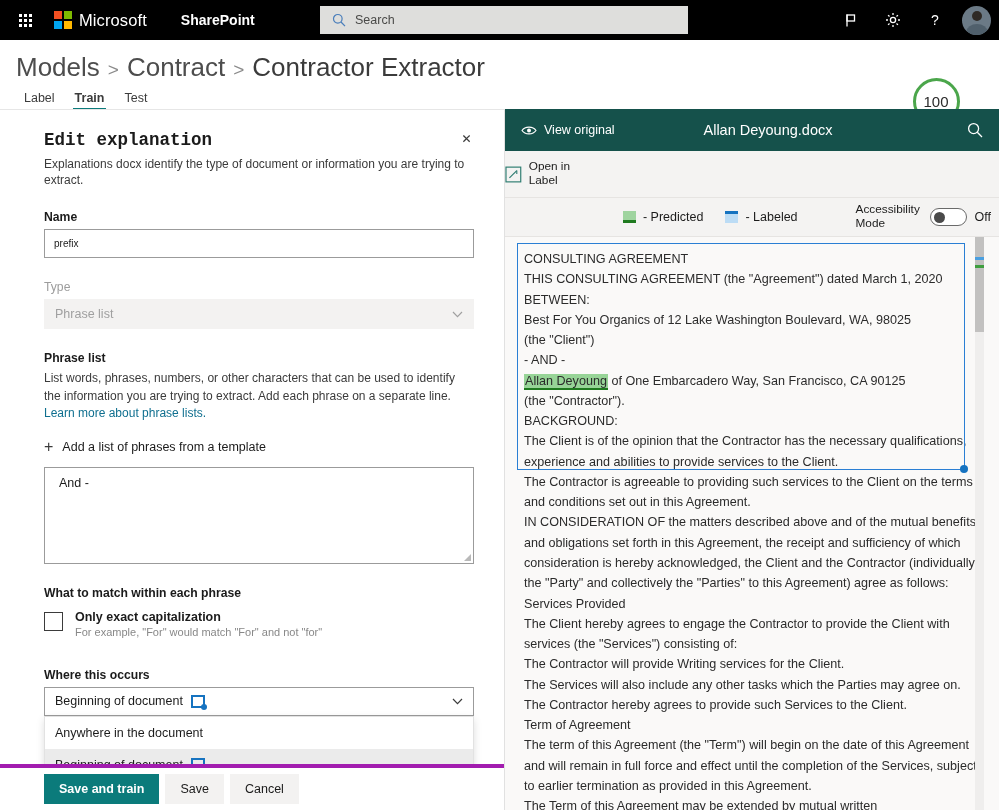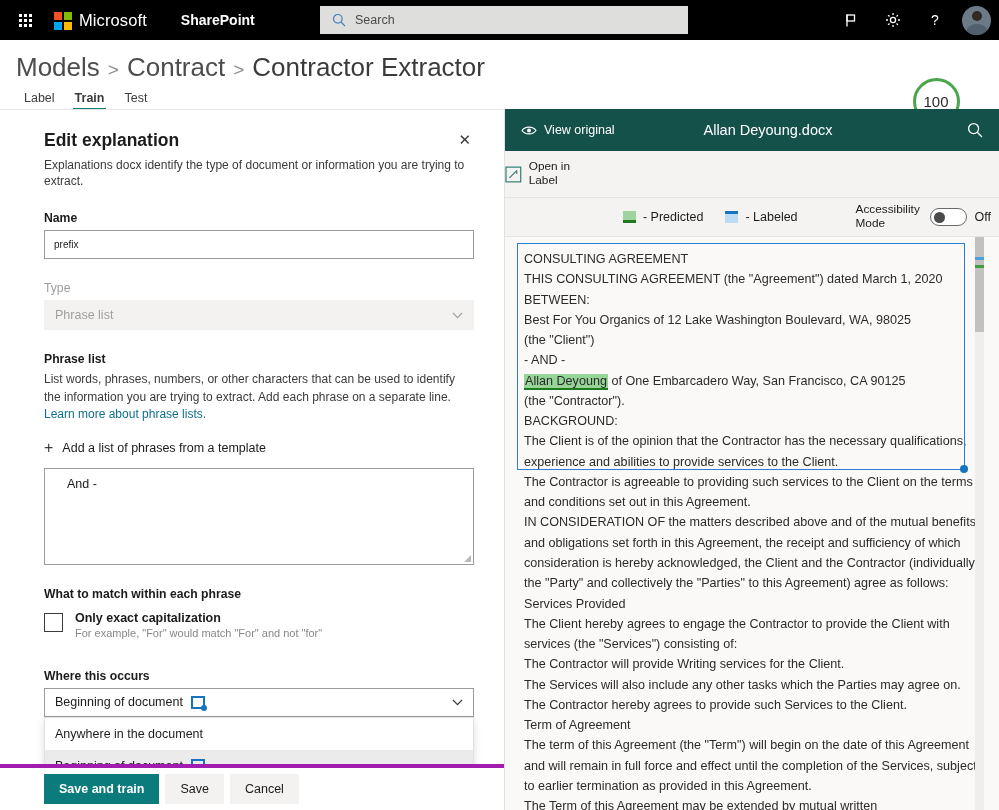--- a/index.html
+++ b/index.html
@@ -21,21 +21,21 @@
     width: 34px; height: 40px;
     display: flex; align-items: center; justify-content: center;
     cursor: pointer;
   }
   .waffle-grid {
     display: grid; grid-template-columns: repeat(3, 3px);
     grid-template-rows: repeat(3, 3px); gap: 2px;
   }
   .waffle-grid i { background: #ffffff; width: 3px; height: 3px; display: block; }
   .ms-logo-wrap {
-    display: flex; align-items: flex-end; gap: 7px;
+    display: flex; align-items: flex-start; gap: 7px;
     margin-left: 12px; cursor: pointer;
   }
   .ms-squares {
     display: grid; grid-template-columns: repeat(2, 8px);
     grid-template-rows: repeat(2, 8px); gap: 2px;
   }
   .ms-squares i { display: block; width: 8px; height: 8px; }
   .ms-squares i:nth-child(1) { background: #f25022; }
   .ms-squares i:nth-child(2) { background: #7fba00; }
   .ms-squares i:nth-child(3) { background: #00a4ef; }
@@ -125,21 +125,21 @@
   .body-split { display: flex; height: 701px; }
 
   
   .leftpanel {
     width: 505px; background: #fff; position: relative;
     border-top: 1px solid #e6e6e6;
     border-right: 1px solid #e1e1e1;
     overflow: hidden;
   }
   .panel-inner { padding: 20px 30px 0 44px; }
-  .panel-title-row { display: flex; align-items: flex-start; }
+  .panel-title-row { display: flex; align-items: flex-start; font-family: Liberation Mono, monospace; }
   .panel-title { font-size: 17.5px; font-weight: bold; color: #1b1b1b; flex: 1; }
   .close-x {
     font-size: 15px; color: #3b3b3b; cursor: pointer;
     line-height: 1; padding: 2px 3px; font-weight: 300;
   }
   .panel-sub {
     font-size: 12px; color: #3b3b3b; margin-top: 6px;
     line-height: 1.35; padding-right: 4px;
   }
   .field-label {
@@ -164,21 +164,21 @@
   }
   .link { color: #0f6f8f; cursor: pointer; }
   .add-template {
     display: flex; align-items: center; gap: 9px;
     margin-top: 16px; margin-bottom: 12px; cursor: pointer;
     font-size: 12.5px; color: #1b1b1b;
   }
   .plus { color: #3b3b3b; font-size: 16px; font-weight: 300; line-height: 1; }
   .phrase-area {
     height: 97px; border: 1px solid #9b9b9b; background: #fff;
-    padding: 7px 22px; font-size: 12.5px; color: #1b1b1b;
+    padding: 7px 14px; font-size: 12.5px; color: #1b1b1b;
     position: relative; cursor: text;
     font-family: "Liberation Sans", sans-serif;
     line-height: 1.4; white-space: pre-wrap; overflow: hidden;
   }
   .phrase-area::after {
     content: ""; position: absolute; right: 2px; bottom: 2px;
     width: 0; height: 0;
     border-left: 7px solid transparent;
     border-bottom: 7px solid #b9b9b9;
   }

